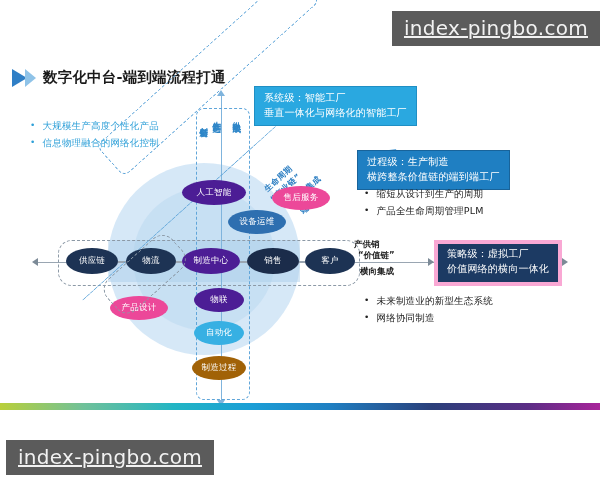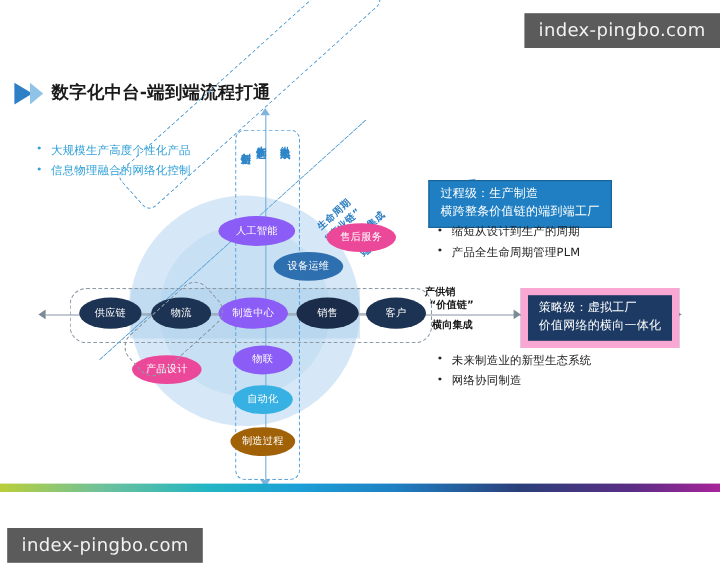--- a/index.html
+++ b/index.html
@@ -5,21 +5,21 @@
   html,body{margin:0;padding:0;}
   body{
     width:600px;height:480px;background:#ffffff;position:relative;overflow:hidden;
     font-family:"DejaVu Sans","Liberation Sans",sans-serif;
   }
   .stage{position:absolute;left:0;top:0;width:600px;height:480px;}
 
   
   .wm{
     position:absolute;background:#5b5b5b;color:#f2f2f2;
-    font-size:15px;letter-spacing:.3px;padding:5px 12px 6px 12px;white-space:nowrap;
+    font-size:20px;letter-spacing:.3px;padding:5px 12px 6px 12px;white-space:nowrap;text-decoration:underline;
   }
   .wm-top{right:0;top:11px;}
   .wm-bottom{left:6px;top:440px;}
 
   
   .title-row{position:absolute;left:12px;top:68px;display:flex;align-items:center;gap:7px;}
   .tri{width:0;height:0;border-left:15px solid #2f7fc6;border-top:9px solid transparent;border-bottom:9px solid transparent;}
   .tri2{width:0;height:0;border-left:11px solid #8fc3e8;border-top:9px solid transparent;border-bottom:9px solid transparent;margin-left:-9px;}
   .title-txt{font-size:14.5px;font-weight:bold;color:#1a1a1a;letter-spacing:.2px;white-space:nowrap;}
 
@@ -41,21 +41,21 @@
   .vline{position:absolute;border-left:1px solid #7fb4dd;}
 
   
   .ell{
     position:absolute;border-radius:50%;display:flex;align-items:center;justify-content:center;
     color:#ffffff;font-size:8.5px;white-space:nowrap;letter-spacing:.2px;
   }
   .ell.navy{background:#1d3354;}
   .ell.navy2{background:#1b2c4a;}
   .ell.mid{background:#2e6fb0;}
-  .ell.cyan{background:#8b5cf6;}
+  .ell.cyan{background:#4c1d95;}
   .ell.cyan2{background:#37b0e3;}
   .ell.lcyan{background:#a16207;}
   .ell.blue{background:#ec4899;}
 
   
   .vtext{
     position:absolute;writing-mode:vertical-rl;text-orientation:upright;
     font-size:8.5px;color:#2e86c8;font-weight:bold;letter-spacing:1px;line-height:1.1;
   }
 
@@ -64,21 +64,21 @@
     position:absolute;transform-origin:left top;transform:rotate(-42deg);
     font-size:8px;color:#2b7ec2;font-weight:bold;white-space:nowrap;letter-spacing:.6px;
   }
 
   
   .callout{
     position:absolute;padding:4px 9px 5px 9px;color:#ffffff;
     font-size:10px;line-height:1.45;white-space:nowrap;letter-spacing:.2px;
   }
   .callout.cyan{background:#2aa8e0;border:1px solid #1f8fc4;}
-  .callout.navy{background:#1c3a63;border:6px solid #f9a8d4;}
+  .callout.navy{background:#1c3a63;border:4px solid #f9a8d4;font-family:Liberation Mono, monospace;}
 
   
   .bullets{position:absolute;font-size:9.5px;line-height:1.75;letter-spacing:.2px;}
   .bullets.cyanb{color:#2fa0d8;}
   .bullets.dark{color:#222;}
   .bullets .li{display:flex;gap:7px;align-items:flex-start;white-space:nowrap;}
   .bullets .dot{font-size:9px;line-height:1.75;}
 
   
   .capsule{position:absolute;border:1px dashed #8c99a6;border-radius:14px;}
@@ -148,20 +148,24 @@
 
   <div class="vtext" style="left:199px;top:120px;">创新链</div>
   <div class="vtext" style="left:212px;top:114px;">生产制造</div>
   <div class="vtext" style="left:232px;top:114px;">纵向集成</div>
 
   <div class="diag" style="left:262px;top:186px;">生命周期</div>
   <div class="diag" style="left:268px;top:196px;">“产业链”</div>
   <div class="diag" style="left:284px;top:202px;">数字化集成</div>
   <div class="diag" style="left:298px;top:208px;">端集成</div>
 
+  <div class="callout cyan" style="left:254px;top:86px;">
+    <div>系统级：智能工厂</div>
+    <div>垂直一体化与网络化的智能工厂</div>
+  </div>
 
   <div class="callout" style="left:357px;top:150px;background:#1f7fc2;border:1px solid #18639a;">
     <div>过程级：生产制造</div>
     <div>横跨整条价值链的端到端工厂</div>
   </div>
 
   <div class="callout navy" style="left:434px;top:240px;">
     <div>策略级：虚拟工厂</div>
     <div>价值网络的横向一体化</div>
   </div>

